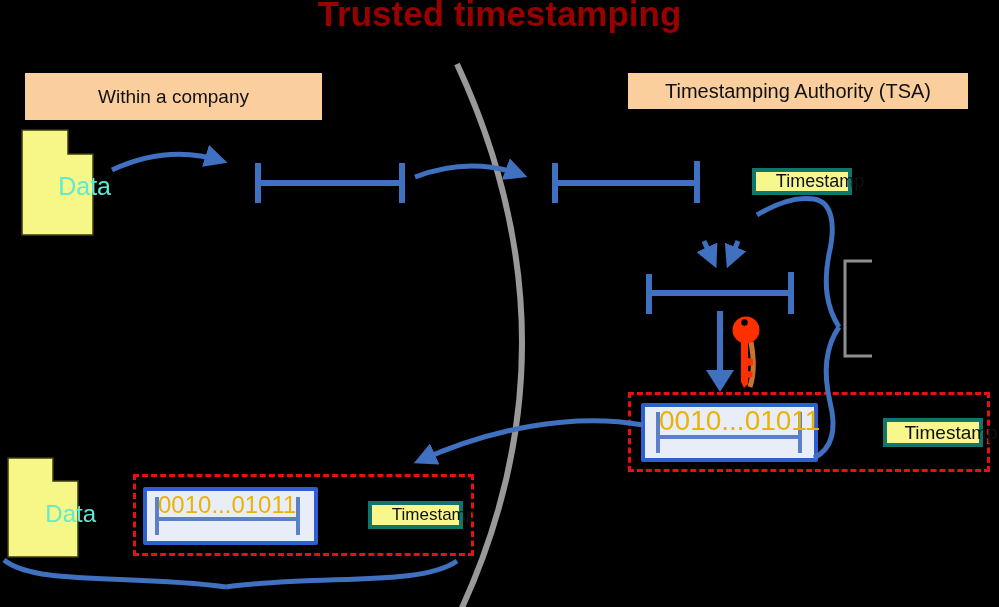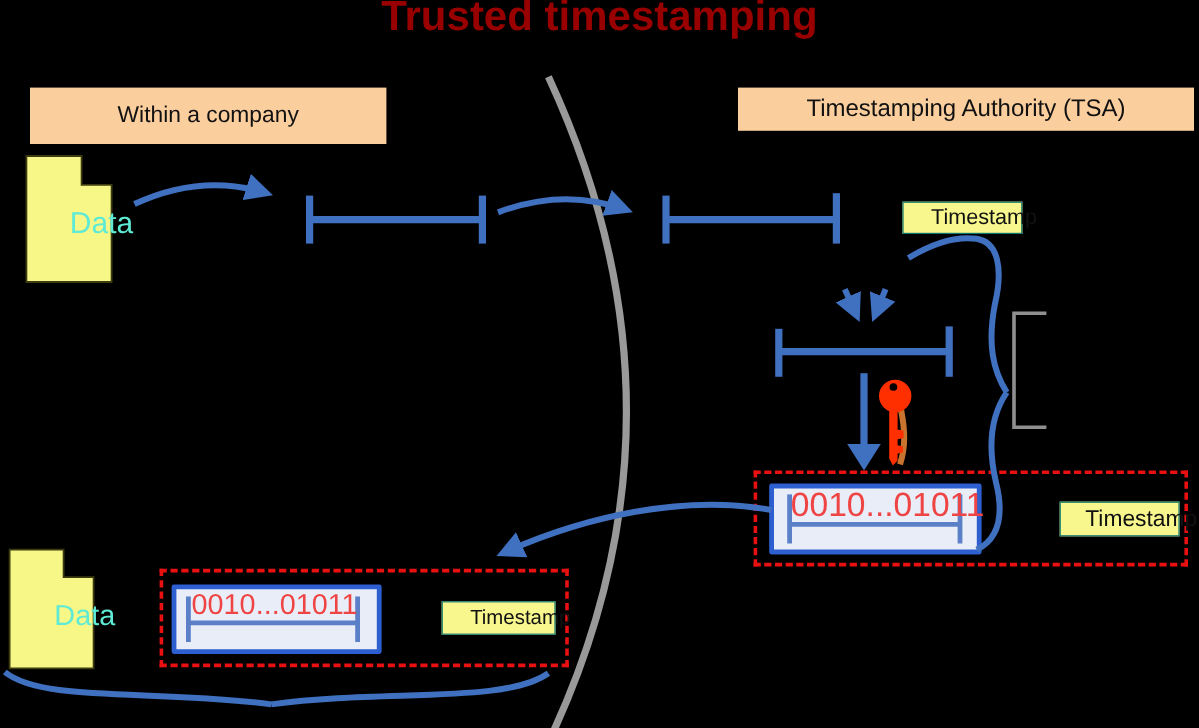--- a/index.html
+++ b/index.html
@@ -11,46 +11,46 @@
   .title{
     left:0;right:0;top:-6px;text-align:center;
     font-size:35px;font-weight:bold;color:#990000;letter-spacing:0px;
   }
   .plabel{
     background:#fbce9e;color:#111;text-align:center;
     display:flex;align-items:center;justify-content:center;
     z-index:7;
   }
   .ylabel{
-    background:#f7f78e;color:#111;border:1px solid #0f766e;
+    background:#f7f78e;color:#111;border:4px solid #0f766e;
     display:flex;align-items:center;justify-content:center;
     z-index:7;box-sizing:border-box;padding-left:36px;
   }
   .dashbox{
     border:3px dashed #e81010;box-sizing:border-box;z-index:2;
   }
   .hashbox{
     background:#e9edf8;border:4px solid #2e5fd0;border-radius:2px;
     box-sizing:border-box;z-index:3;
   }
   .hashtext{
-    color:#ef4444;z-index:7;text-align:right;
+    color:#eab308;z-index:7;text-align:left;
   }
   .filetext{
     color:#5eead4;z-index:7;text-align:right;margin-left:18px;
   }
   #overlay{left:0;top:0;z-index:5;pointer-events:none;}
 </style>
 </head>
 <body>
 
 <div class="abs title">Trusted timestamping</div>
 
 <div class="abs plabel" style="left:25px;top:73px;width:297px;height:47px;font-size:19px;">Within a company</div>
-<div class="abs plabel" style="left:615px;top:73px;width:380px;height:36px;font-size:20px;">Timestamping Authority (TSA)</div>
+<div class="abs plabel" style="left:628px;top:73px;width:340px;height:36px;font-size:20px;">Timestamping Authority (TSA)</div>
 
 <div class="abs dashbox" style="left:628px;top:392px;width:362px;height:80px;"></div>
 <div class="abs dashbox" style="left:133px;top:474px;width:341px;height:82px;"></div>
 
 <div class="abs hashbox" style="left:641px;top:403px;width:177px;height:59px;"></div>
 <div class="abs hashbox" style="left:143px;top:487px;width:175px;height:58px;"></div>
 
 <svg id="overlay" class="abs" width="999" height="607" viewBox="0 0 999 607">
   <defs>
     <marker id="ah" viewBox="0 0 10 10" refX="7.5" refY="5" markerWidth="4.6" markerHeight="4.6" orient="auto-start-reverse">

